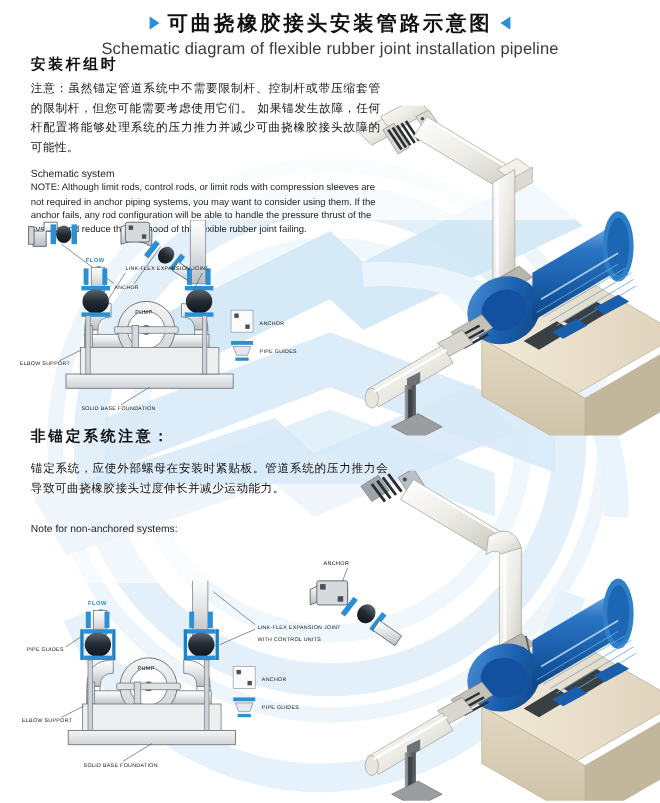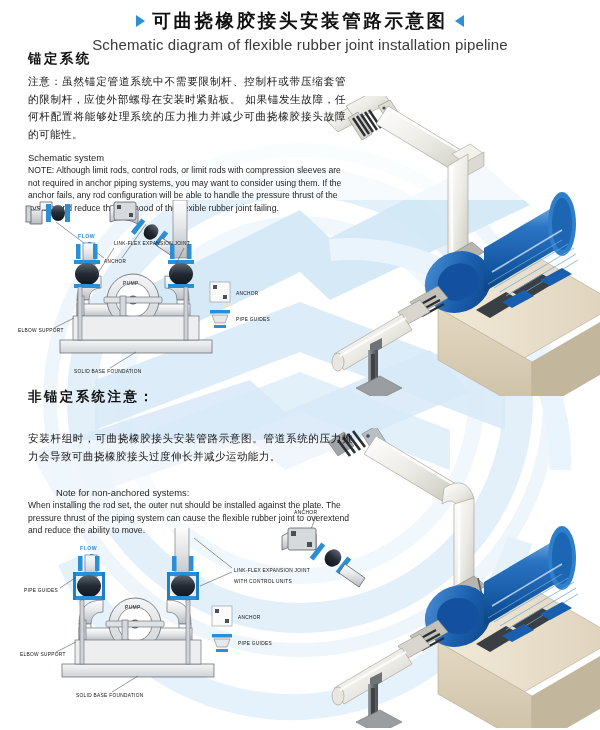--- a/index.html
+++ b/index.html
@@ -88,31 +88,30 @@
   <div class="header">
     <div class="title-row">
       <span class="tri left"></span>
       <span class="title-cn">可曲挠橡胶接头安装管路示意图</span>
       <span class="tri right"></span>
     </div>
     <div class="title-en">Schematic diagram of flexible rubber joint installation pipeline</div>
   </div>
 
   <div class="sec" style="top:50px;left:28px;width:318px;">
-    <div class="h-cn">锚定系统</div>
-    <p class="p-cn">注意：虽然锚定管道系统中不需要限制杆、控制杆或带压缩套管的限制杆，应使外部螺母在安装时紧贴板。 如果锚发生故障，任何杆配置将能够处理系统的压力推力并减少可曲挠橡胶接头故障的可能性。</p>
+    <div class="h-cn">安装杆组时</div>
+    <p class="p-cn">注意：虽然锚定管道系统中不需要限制杆、控制杆或带压缩套管的限制杆，但您可能需要考虑使用它们。 如果锚发生故障，任何杆配置将能够处理系统的压力推力并减少可曲挠橡胶接头故障的可能性。</p>
     <div class="h-en">Schematic system</div>
     <p class="p-en">NOTE: Although limit rods, control rods, or limit rods with compression sleeves are not required in anchor piping systems, you may want to consider using them. If the anchor fails, any rod configuration will be able to handle the pressure thrust of the system and reduce the likelihood of the flexible rubber joint failing.</p>
   </div>
 
   <div class="sec" style="top:388px;left:28px;width:325px;">
-    <div class="h-cn" style="margin-bottom:24px;font-family:Liberation Mono, monospace;">非锚定系统注意：</div>
-    <p class="p-cn">安装杆组时，可曲挠橡胶接头安装管路示意图。管道系统的压力推力会导致可曲挠橡胶接头过度伸长并减少运动能力。</p>
-    <div class="h-en" style="margin-top:22px;margin-left:28px;">Note for non-anchored systems:</div>
-    <p class="p-en">When installing the rod set, the outer nut should be installed against the plate. The pressure thrust of the piping system can cause the flexible rubber joint to overextend and reduce the ability to move.</p>
+    <div class="h-cn" style="margin-bottom:12px;font-family:Liberation Mono, monospace;">非锚定系统注意：</div>
+    <p class="p-cn">锚定系统，应使外部螺母在安装时紧贴板。管道系统的压力推力会导致可曲挠橡胶接头过度伸长并减少运动能力。</p>
+    <div class="h-en" style="margin-top:22px;">Note for non-anchored systems:</div>
   </div>
 
   <div class="schem" style="top:200px;left:18px;">
     <svg width="300" height="185" viewBox="0 0 300 185">
       <defs>
         <linearGradient id="pipeG" x1="0" y1="0" x2="0" y2="1">
           <stop offset="0" stop-color="#ffffff"></stop>
             <stop offset=".45" stop-color="#e4e6e8"></stop>
           <stop offset="1" stop-color="#b9bdc2"></stop>
         </linearGradient>

